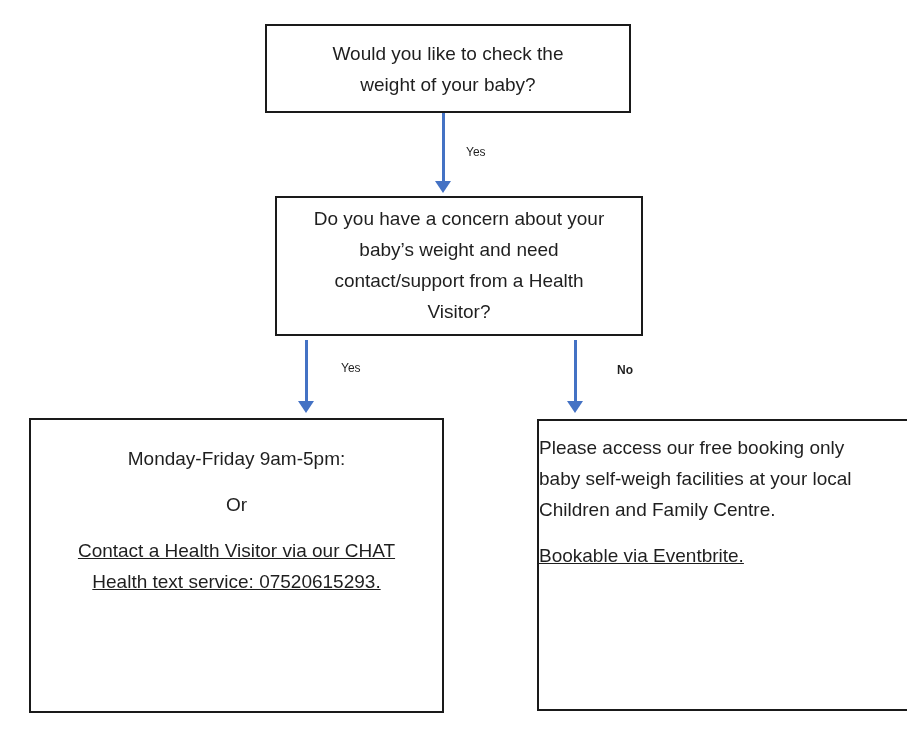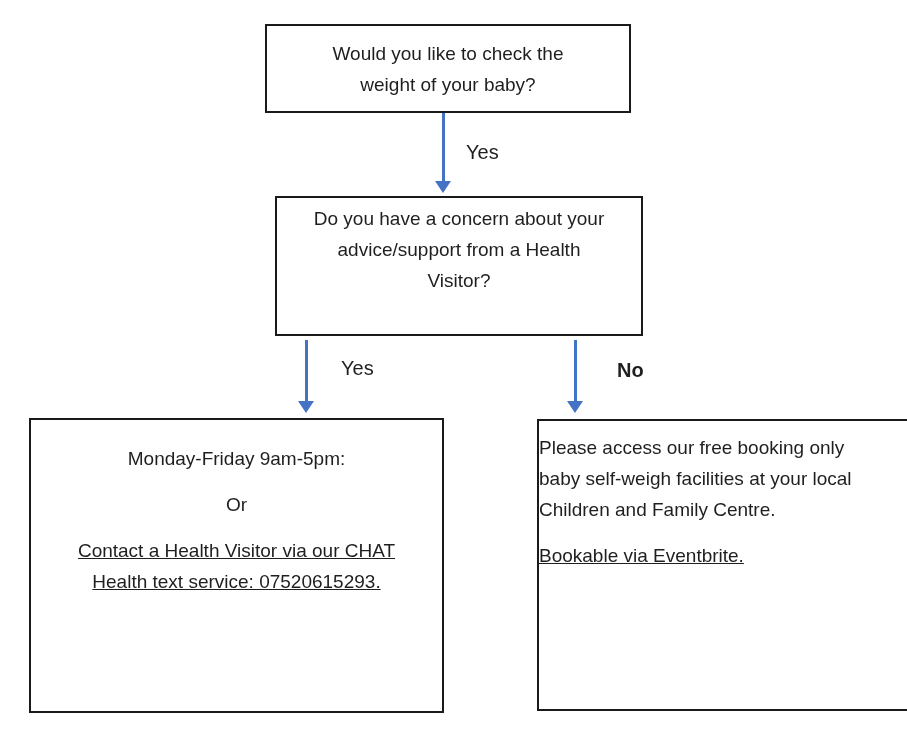--- a/index.html
+++ b/index.html
@@ -32,21 +32,21 @@
   .para { margin: 0 0 15px 0; }
   .para:last-child { margin-bottom: 0; text-decoration: underline; }
 
   #box-q1    { left: 265px; top: 24px;  width: 366px; height: 89px;  padding-top: 12px; }
   #box-q2    { left: 263px; top: 196px; width: 368px; height: 140px; padding-top: 5px; margin-left: 12px; }
   #box-left  { left: 29px;  top: 418px; width: 415px; height: 295px; padding-top: 23px; text-align: center; }
   #box-right { left: 489px; top: 419px; width: 440px; height: 292px; padding: 11px 14px 0 0; margin-left: 48px; }
 
   .edge-label {
     position: absolute;
-    font-size: 20px;
+    font-size: 12px;
     line-height: 26px;
     color: var(--text-color);
     text-align: center;
   }
   #label-yes-top  { left: 466px; top: 139px; }
   #label-yes-left { left: 341px; top: 355px; }
   #label-no-right { left: 617px; top: 357px; font-weight: bold; }
 
   .arrow { position: absolute; width: 0; }
   .arrow .shaft {
@@ -86,21 +86,22 @@
   </div>
 
   <div class="arrow" id="arrow-top">
     <div class="shaft"></div>
     <div class="head"></div>
   </div>
   <div class="edge-label" id="label-yes-top">Yes</div>
 
   <div class="box center" id="box-q2">
     <div class="line">Do you have a concern about your</div>
-    <div class="line">advice/support from a Health</div>
+    <div class="line">baby’s weight and need</div>
+    <div class="line">contact/support from a Health</div>
     <div class="line">Visitor?</div>
   </div>
 
   <div class="arrow" id="arrow-left">
     <div class="shaft"></div>
     <div class="head"></div>
   </div>
   <div class="edge-label" id="label-yes-left">Yes</div>
 
   <div class="arrow" id="arrow-right">

